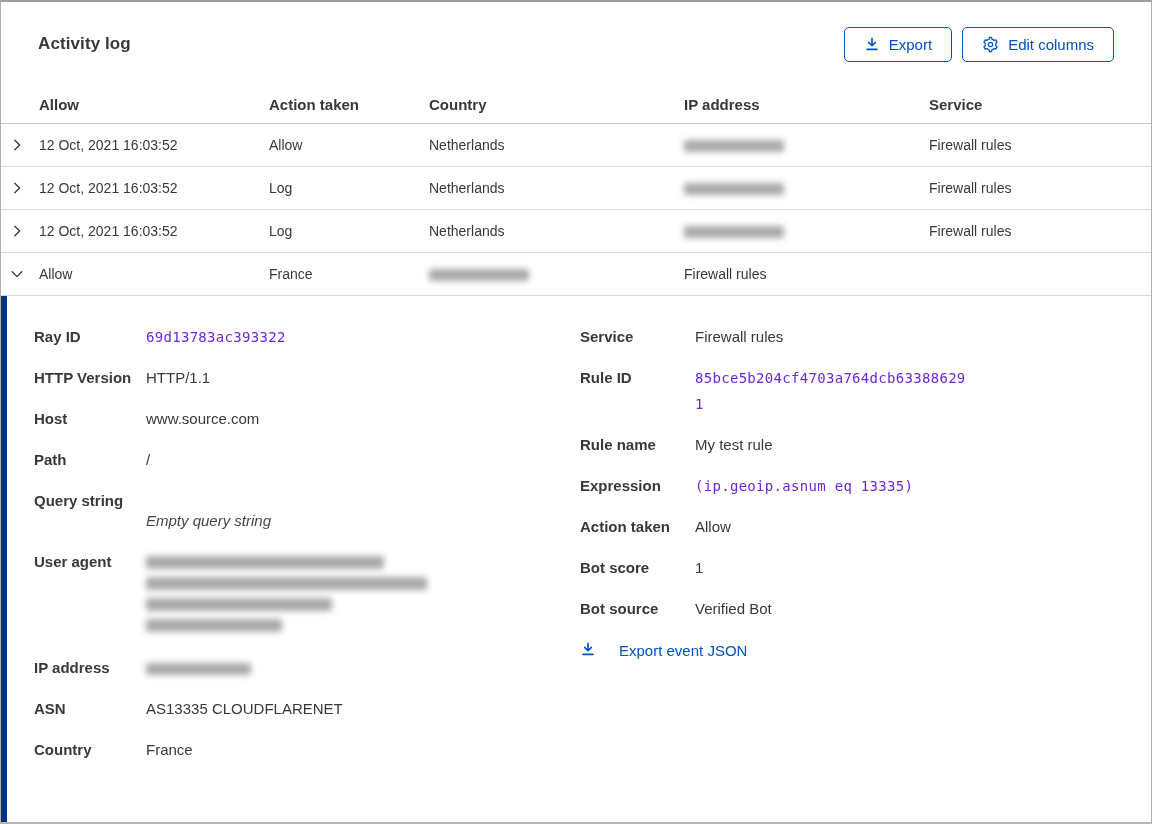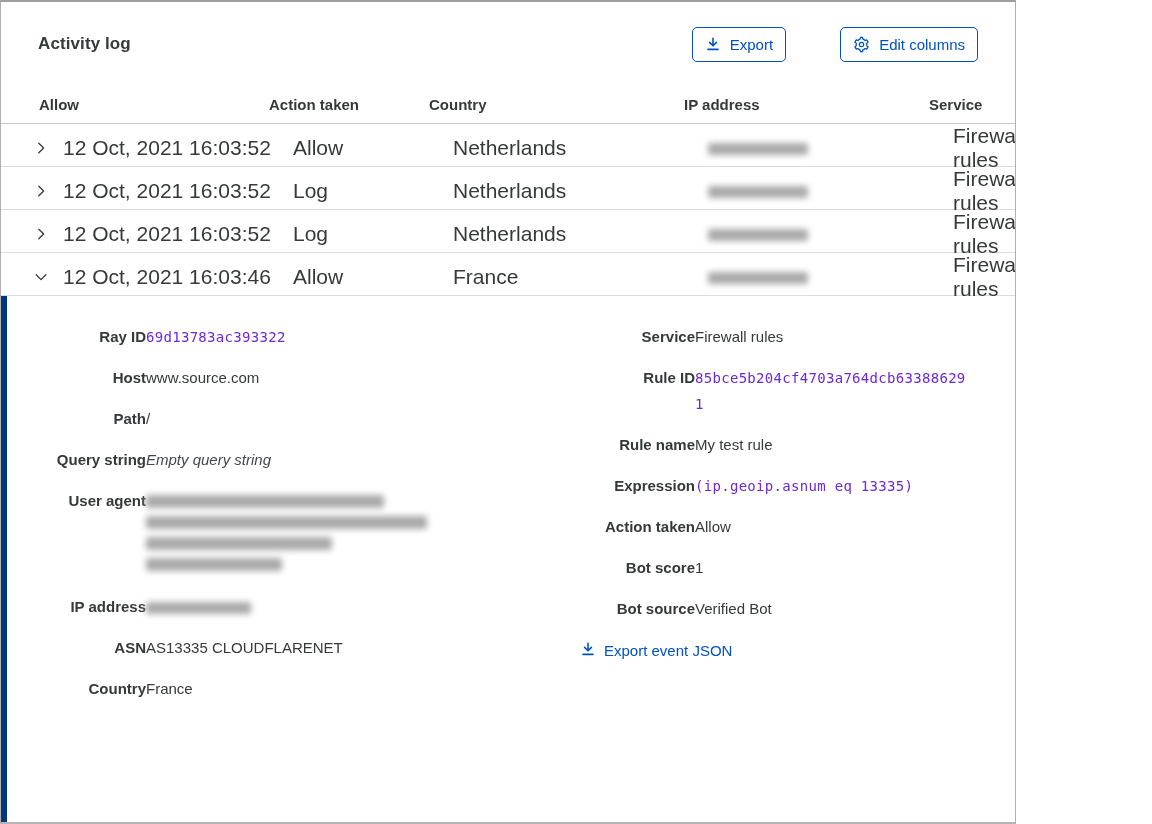--- a/index.html
+++ b/index.html
@@ -1,52 +1,52 @@
 <!DOCTYPE html>
 <html><head>
 <meta charset="utf-8">
 <style>
   html,body{margin:0;padding:0;background:#fff;}
   body{width:1152px;height:824px;font-family:"Liberation Sans",sans-serif;color:#36393a;-webkit-font-smoothing:antialiased;}
-  .frame{box-sizing:border-box;width:1016px;height:824px;background:#fff;
+  .frame{box-sizing:border-box;width:1152px;height:824px;background:#fff;
          border:1px solid #b0b0b0;border-top:2px solid #9e9e9e;border-bottom:2px solid #b5b5b5;
          display:flex;flex-direction:column;overflow:hidden;}
 
   
   .hdr{height:84px;flex:0 0 auto;display:flex;align-items:center;justify-content:space-between;padding:0 37px 0 37px;}
   .title{font-size:17px;font-weight:700;letter-spacing:.1px;margin:0;}
   .btns{display:flex;gap:10px;}
-  .btn{display:inline-flex;align-items:center;gap:9px;height:35px;padding:0 12px;background:#fff;
-       border:1px solid #0051c3;border-radius:5px;color:#0051c3;font-size:15px;font-family:inherit;cursor:pointer;margin-left:44px;}
+  .btn{display:inline-flex;align-items:center;gap:9px;height:35px;padding:0 19px;background:#fff;
+       border:1px solid #0051c3;border-radius:5px;color:#0051c3;font-size:15px;font-family:inherit;cursor:pointer;}
   .btn svg{display:block;}
 
   
   .grid{display:grid;grid-template-columns:38px 230px 160px 255px 245px 1fr;align-items:center;}
   .thead{height:37px;flex:0 0 auto;border-bottom:1px solid #c6c6c6;font-weight:700;font-size:15px;}
-  .trow{height:42px;flex:0 0 auto;border-bottom:1px solid #dcdcdc;font-size:21px;cursor:pointer;padding-left:24px;}
+  .trow{height:42px;flex:0 0 auto;border-bottom:1px solid #dcdcdc;font-size:14px;cursor:pointer;}
   .trow:last-of-type{border-bottom:1px solid #dcdcdc;}
   .chev{display:flex;align-items:center;justify-content:center;width:30px;height:30px;margin-left:1px;cursor:pointer;}
 
   
   .blur{display:inline-block;height:12px;border-radius:2px;background:#a9a9a9;filter:blur(3px);vertical-align:middle;}
   .blur.ip{width:100px;}
 
   
   .detail{flex:1 1 auto;border-left:6px solid #003681;padding:28px 20px 0 27px;display:flex;align-items:flex-start;}
   .dcol-left{width:546px;flex:0 0 auto;}
   .dcol-right{flex:1 1 auto;}
   .drow{display:flex;align-items:flex-start;margin-bottom:15px;min-height:26px;}
-  .dlabel{flex:0 0 112px;font-weight:700;font-size:15px;line-height:26px;text-align:right;}
+  .dlabel{flex:0 0 112px;font-weight:700;font-size:15px;line-height:26px;}
   .dcol-right .dlabel{flex:0 0 115px;}
   .dval{font-size:15px;line-height:26px;}
   .mono{font-family:"DejaVu Sans Mono","Liberation Mono",monospace;font-size:14px;color:#6d28d9;letter-spacing:.3px;}
   .wrapid{display:block;width:276px;word-break:break-all;}
-  .italic{font-style:italic;color:#44474a;}
+  .italic{font-style:italic;color:#44474a;margin-top:20px;}
   .ua-lines .blur{display:block;height:13px;margin:7px 0 8px 0;}
-  .link{display:inline-flex;align-items:center;gap:8px;color:#0051c3;font-size:15px;text-decoration:none;cursor:pointer;margin-top:4px;}
+  .link{display:inline-flex;align-items:center;gap:23px;color:#0051c3;font-size:15px;text-decoration:none;cursor:pointer;margin-top:4px;}
 </style>
 </head>
 <body>
 
 <div class="frame">
 
   <div class="hdr">
     <h1 class="title">Activity log</h1>
     <div class="btns">
       <button class="btn">
@@ -116,33 +116,36 @@
     <span><span class="blur ip"></span></span>
     <span>Firewall rules</span>
   </div>
 
   <div class="trow grid">
     <span class="chev">
       <svg width="14" height="14" viewBox="0 0 16 16" fill="none" stroke="#36393a" stroke-width="1.5" stroke-linecap="round" stroke-linejoin="round">
           <path d="M2.5 5.5 8 11l5.5-5.5"></path>
         </svg>
     </span>
-    <span>12 Oct, 2021 16:03:46</span>
     <span>Allow</span>
     <span>France</span>
     <span><span class="blur ip"></span></span>
     <span>Firewall rules</span>
   </div>
 
   <div class="detail">
 
     <div class="dcol-left">
       <div class="drow">
         <div class="dlabel">Ray ID</div>
         <div class="dval mono">69d13783ac393322</div>
+      </div>
+      <div class="drow">
+        <div class="dlabel">HTTP Version</div>
+        <div class="dval">HTTP/1.1</div>
       </div>
       <div class="drow">
         <div class="dlabel">Host</div>
         <div class="dval">www.source.com</div>
       </div>
       <div class="drow">
         <div class="dlabel">Path</div>
         <div class="dval">/</div>
       </div>
       <div class="drow">

